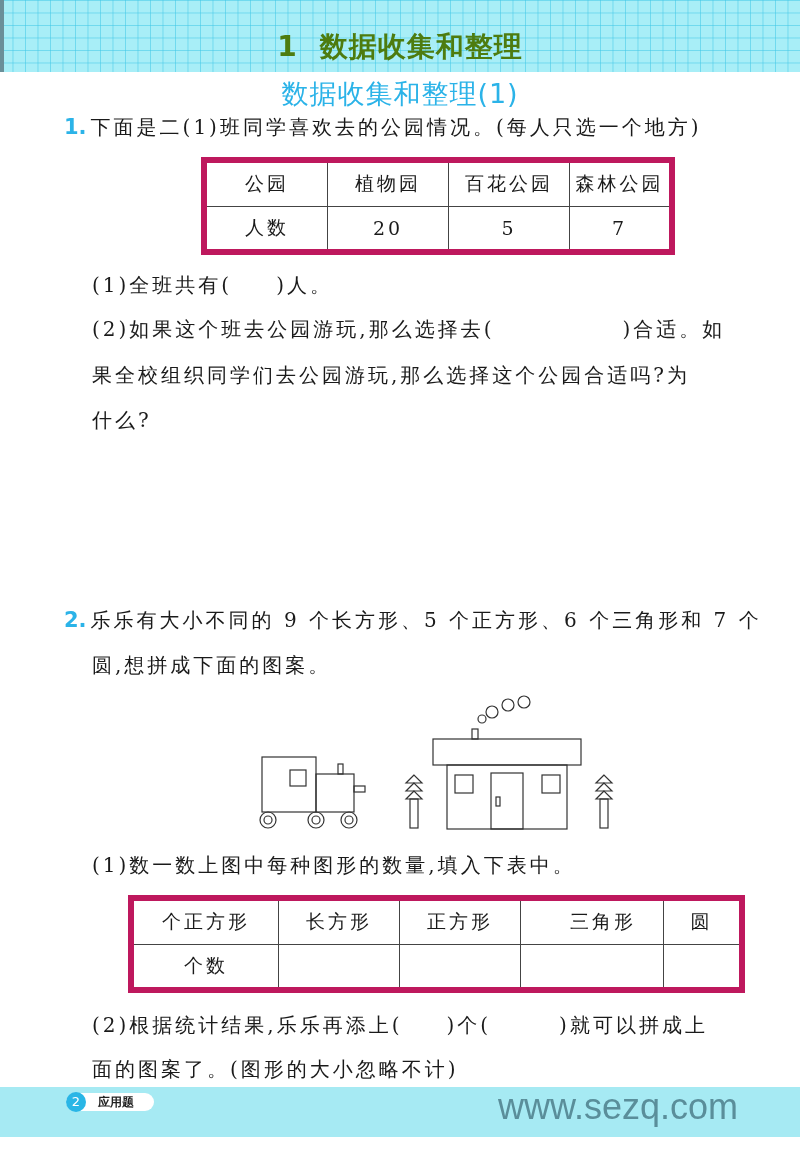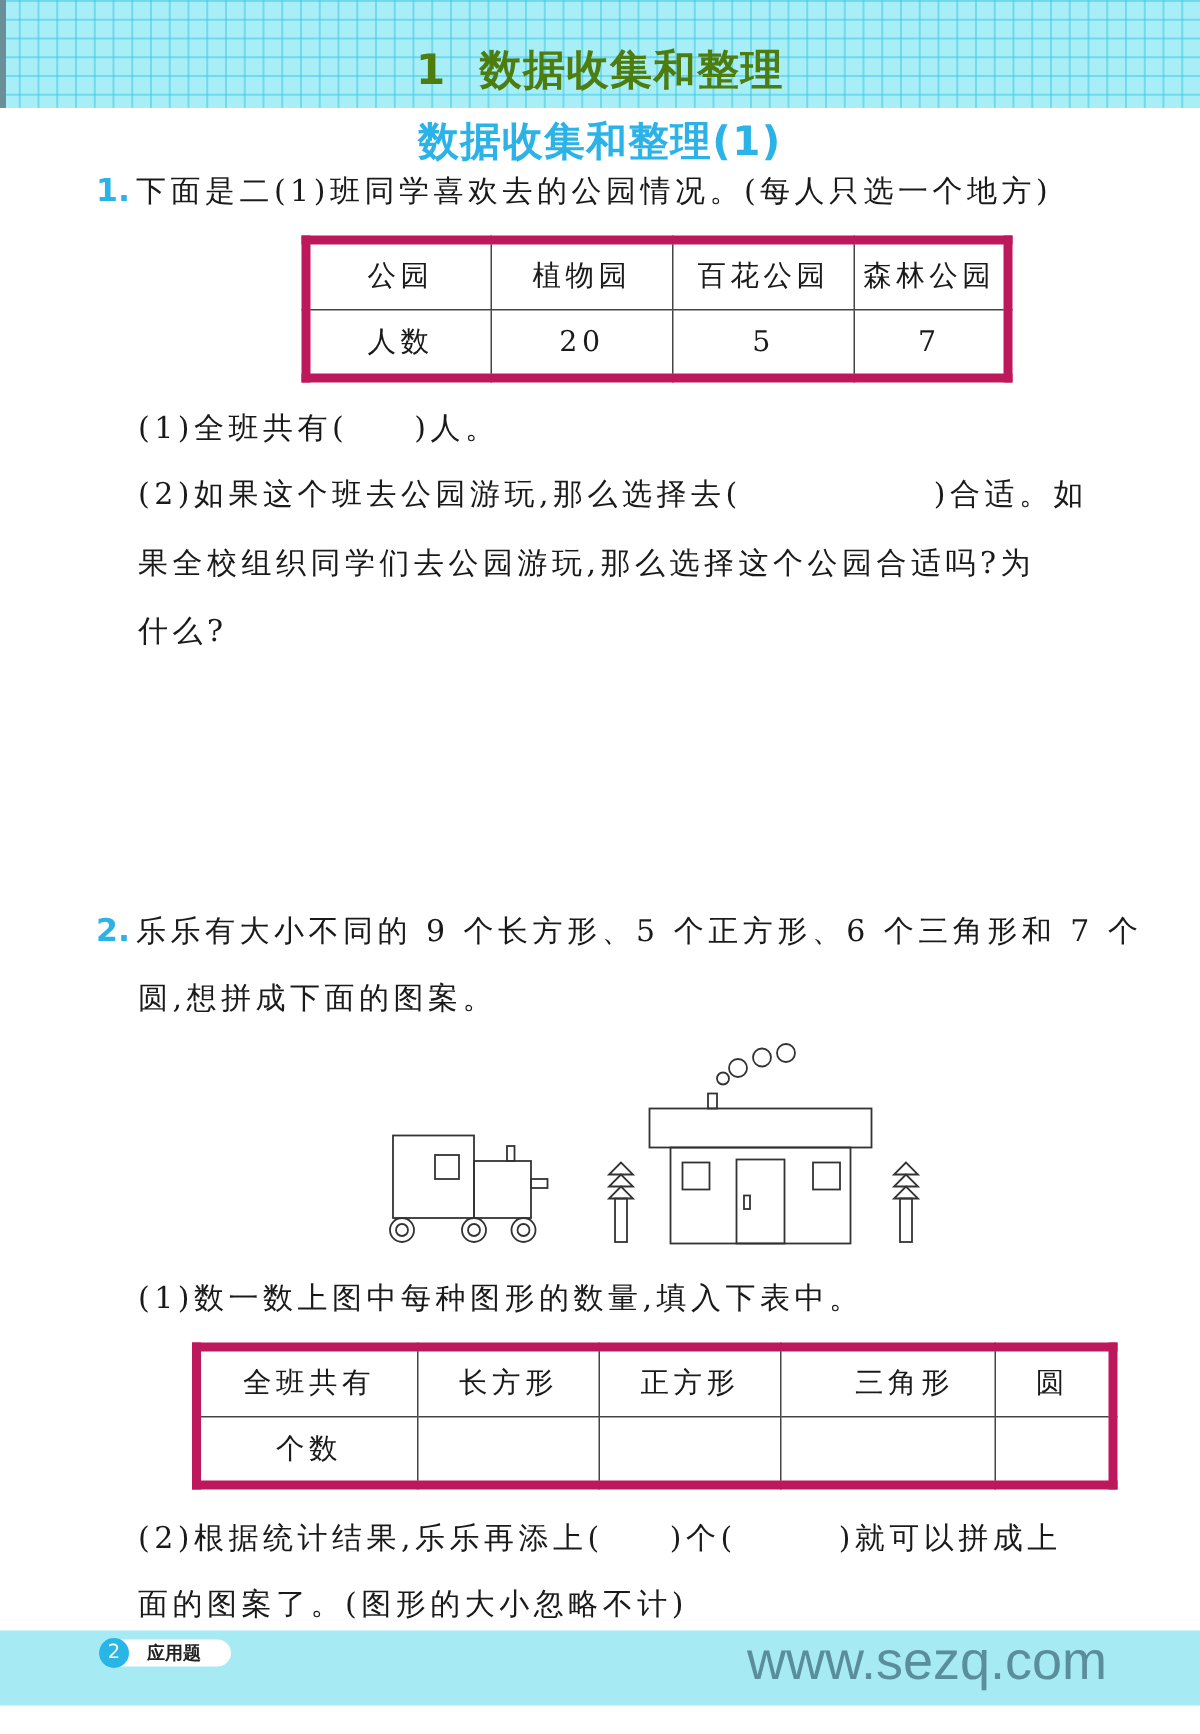--- a/index.html
+++ b/index.html
@@ -21,21 +21,21 @@
       position: absolute; left: 0; top: 0; width: 4px; height: 72px; background: #6a8f99;
     }
     .chapter-title {
       position: absolute; left: 0; width: 800px; top: 28px; text-align: center;
       font-family: "DejaVu Sans", "Liberation Sans", sans-serif; font-weight: bold;
       font-size: 28px; color: #4d7c0f; letter-spacing: 1px;
     }
     .chapter-title .num { margin-right: 22px; }
     .section-title {
       position: absolute; left: 0; width: 800px; top: 76px; text-align: center;
-      font-family: "DejaVu Sans", "Liberation Sans", sans-serif; font-weight: bold;
+      font-family: "DejaVu Sans", "Liberation Sans", sans-serif; font-weight: normal;
       font-size: 27px; color: #2bb3e8; letter-spacing: 1px;
     }
     .line {
       position: absolute; font-size: 20px; white-space: nowrap; letter-spacing: 3px;
     }
     .qnum {
       font-family: "DejaVu Sans", "Liberation Sans", sans-serif; font-weight: bold;
       color: #2bb3e8; font-size: 21px; letter-spacing: 0; margin-right: 4px;
     }
     table.data {
@@ -160,21 +160,21 @@
       <rect x="600" y="799" width="8" height="29"></rect>
     </g>
   </g>
 </svg>
 
 <div class="line" style="left:92px; top:852px;">(1)数一数上图中每种图形的数量,填入下表中。</div>
 
 <table class="data" style="left:128px; top:895px; width:617px; height:95px;">
   <tbody>
       <tr style="height:46px;">
-    <td style="width:142px;">全班共有</td>
+    <td style="width:142px;">个正方形</td>
     <td style="width:118px;">长方形</td>
     <td style="width:118px;">正方形</td>
     <td style="width:118px;padding-left:23px;">三角形</td>
     <td>圆</td>
   </tr>
   <tr style="height:46px;">
     <td>个数</td>
     <td></td>
     <td></td>
     <td></td>

